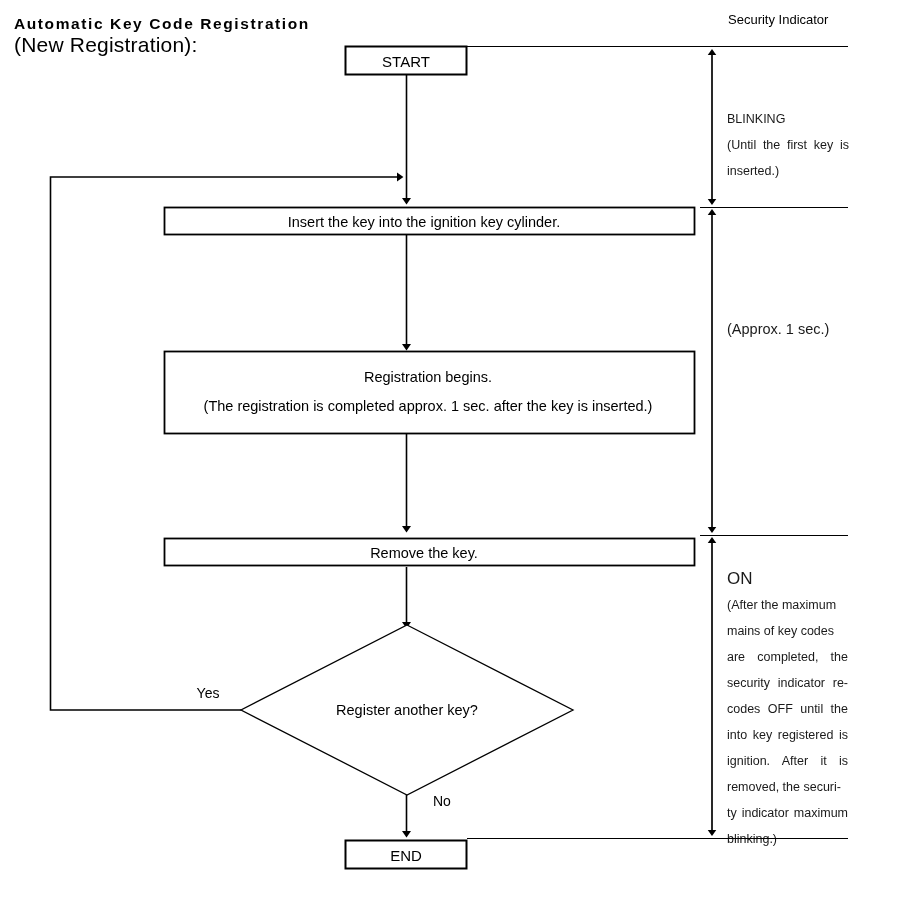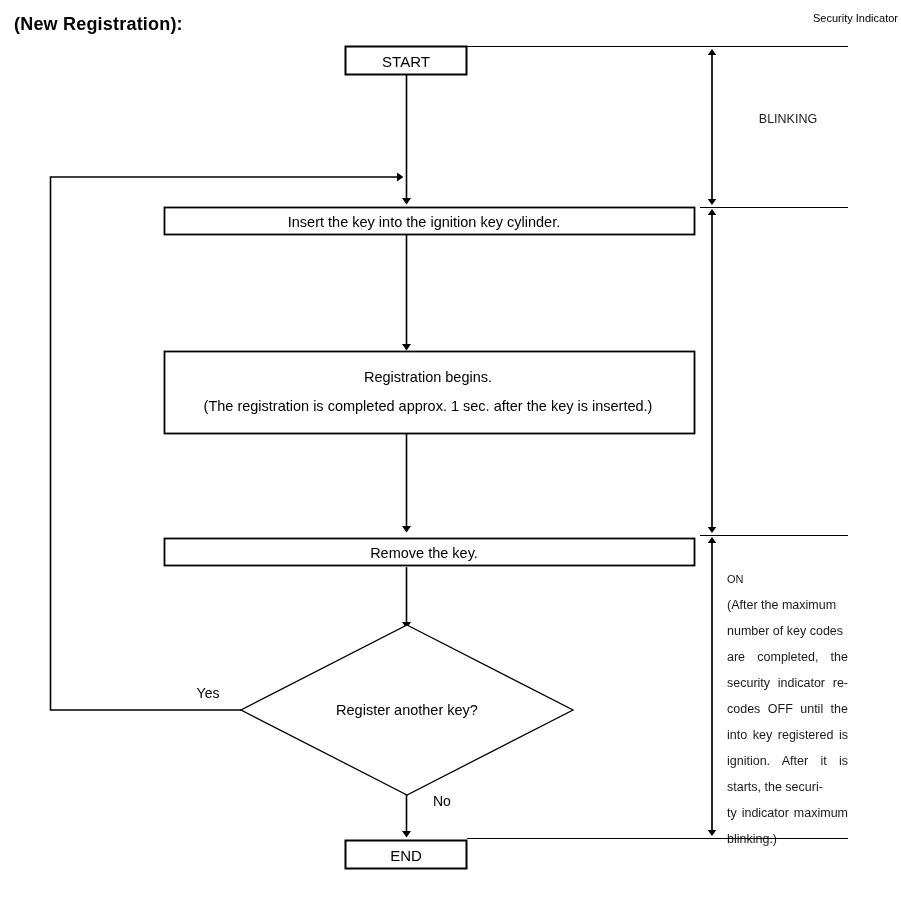--- a/index.html
+++ b/index.html
@@ -34,42 +34,42 @@
     width: 340px;
   }
   .title-line1 {
     font-size: 15.5px;
     font-weight: bold;
     letter-spacing: 1.6px;
     line-height: 20px;
     white-space: nowrap;
   }
   .title-line2 {
-    font-size: 18px;
-    font-weight: bold;
+    font-size: 21px;
+    font-weight: normal;
     letter-spacing: 0.2px;
     line-height: 21px;
     white-space: nowrap;
   }
   .col-header {
     position: absolute;
     left: 728px;
     top: 12px;
     width: 170px;
-    font-size: 11px;
-    text-align: right;
+    font-size: 13px;
+    text-align: left;
     white-space: nowrap;
   }
   .anno {
     position: absolute;
     font-size: 12.5px;
     color: #1a1a1a;
   }
   .anno-title {
-    font-size: 11px;
+    font-size: 17px;
     line-height: 26px;
     white-space: nowrap;
   }
   .anno-body {
     font-size: 12.5px;
     line-height: 26px;
   }
   .anno-body .ln {
     display: block;
     white-space: nowrap;
@@ -85,21 +85,21 @@
     top: 106px;
     width: 122px;
   }
   #anno-off {
     left: 727px;
     top: 317px;
     width: 140px;
   }
   #anno-off .anno-body { line-height: 25px; }
   #anno-off .t { font-size: 14.5px; line-height: 25px; white-space: nowrap; }
-  #anno-blinking .t { font-size: 12.5px; text-align: center; }
+  #anno-blinking .t { font-size: 12.5px; }
   #anno-on {
     left: 727px;
     top: 566px;
     width: 121px;
   }
   .box-label {
     font-size: 14.5px;
     fill: #000000;
     font-family: "Liberation Sans", sans-serif;
   }
@@ -127,43 +127,51 @@
     fill: none;
     stroke-width: 1.6;
   }
 </style>
 </head>
 <body>
 
 <div id="stage">
 
   <div class="title-block">
+    <div class="title-line1">Automatic Key Code Registration</div>
     <div class="title-line2">(New Registration):</div>
   </div>
 
   <div class="col-header">Security Indicator</div>
 
   <div class="anno" id="anno-blinking">
     <div class="anno-title t">BLINKING</div>
+    <div class="anno-body">
+      <span class="ln just">(Until the first key is</span>
+      <span class="ln">inserted.)</span>
+    </div>
   </div>
 
   <div class="anno" id="anno-off">
+    <div class="anno-body">
+      <span class="ln t">(Approx. 1 sec.)</span>
+    </div>
   </div>
 
   <div class="anno" id="anno-on">
     <div class="anno-title">ON</div>
     <div class="anno-body">
       <span class="ln">(After the maximum</span>
-      <span class="ln">number of key codes</span>
+      <span class="ln">mains of key codes</span>
       <span class="ln just">are completed, the</span>
       <span class="ln just">security indicator re-</span>
       <span class="ln just">codes OFF until the</span>
       <span class="ln just">into key registered is</span>
       <span class="ln just">ignition. After it is</span>
-      <span class="ln">starts, the securi-</span>
+      <span class="ln">removed, the securi-</span>
       <span class="ln just">ty indicator maximum</span>
       <span class="ln">blinking.)</span>
     </div>
   </div>
 
   <svg id="flow" viewBox="0 0 901 900">
     <defs>
       <marker id="arrow-down" markerWidth="12" markerHeight="12" refX="3.4" refY="6" orient="auto" markerUnits="userSpaceOnUse">
         <path d="M0,1.2 L6.8,6 L0,10.8 z" fill="#000000"></path>
       </marker>

